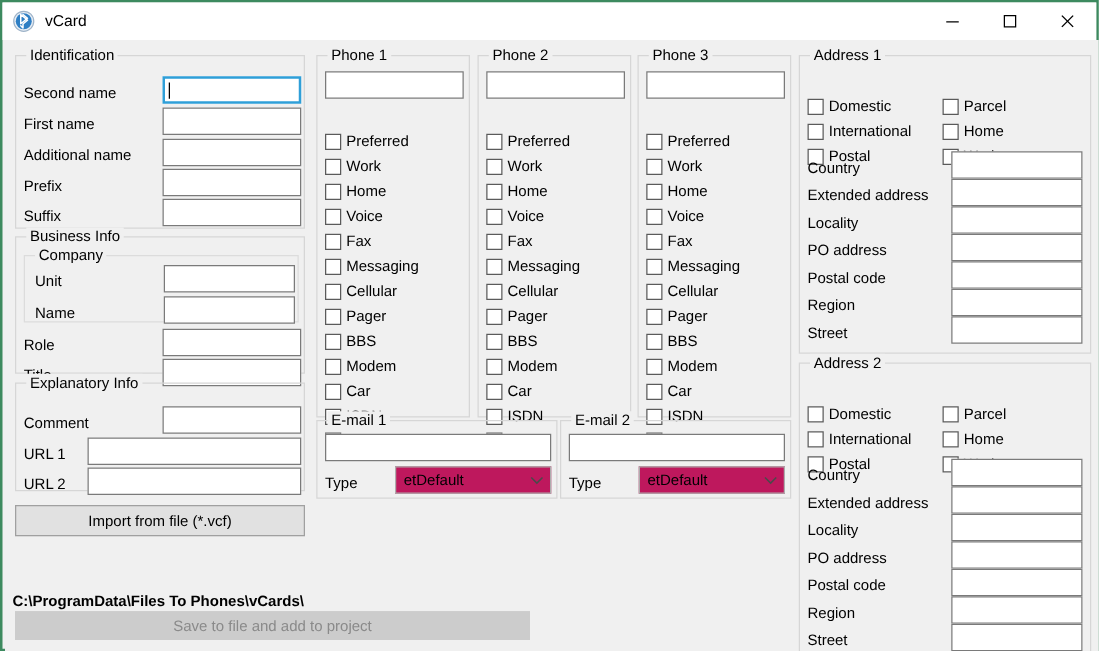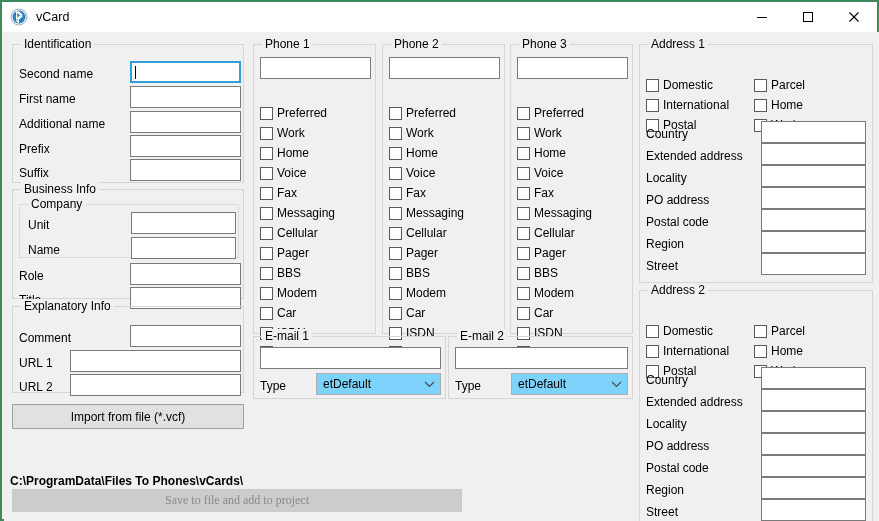--- a/index.html
+++ b/index.html
@@ -70,21 +70,21 @@
   .btn{
     position:absolute;box-sizing:border-box;
     border:1px solid #a0a0a0;background:#e1e1e1;
     display:flex;align-items:center;justify-content:center;
     font-size:12px;color:#000;
   }
   .btn.disabled{background:#cccccc;border:1px solid #cccccc;color:#8a8a8a;}
   
   .combo{
     position:absolute;box-sizing:border-box;
-    border:1px solid #adadad;background:#7dd3fc;height:22px;
+    border:1px solid #adadad;background:#be185d;height:22px;
     display:flex;align-items:center;
     font-size:12px;color:#000;
   }
   .combo .ctext{padding-left:6px;flex:1 1 auto;}
   .combo .carr{width:22px;display:flex;align-items:center;justify-content:center;}
   .path-text{position:absolute;font-size:12px;font-weight:bold;color:#000;white-space:nowrap;}
 </style>
 </head>
 <body>
 
@@ -164,21 +164,21 @@
       <div class="fld" style="left:57px;top:43px;width:171px;"></div>
       <div class="fld" style="left:57px;top:67px;width:171px;"></div>
     </div>
 
     <div class="btn" style="left:8px;top:372px;width:232px;height:25px;">
       <span>Import from file (*.vcf)</span>
     </div>
 
     <span class="path-text" style="left:6px;top:442px;">C:\ProgramData\Files To Phones\vCards\</span>
 
-    <div class="btn disabled" style="left:8px;top:457px;width:450px;height:23px;font-family:Liberation Serif, serif;">
+    <div class="btn disabled" style="left:8px;top:457px;width:412px;height:23px;">
       <span>Save to file and add to project</span>
     </div>
 
     <div class="gb" style="left:249px;top:12px;width:123px;height:290px;">
       <span class="gb-title">Phone 1</span>
       <div class="fld" style="left:6px;top:12px;width:111px;"></div>
       <div class="cb" style="left:6px;top:40px;">
           <span class="box"></span>
           <span class="cbl">Preferred</span>
         </div>

